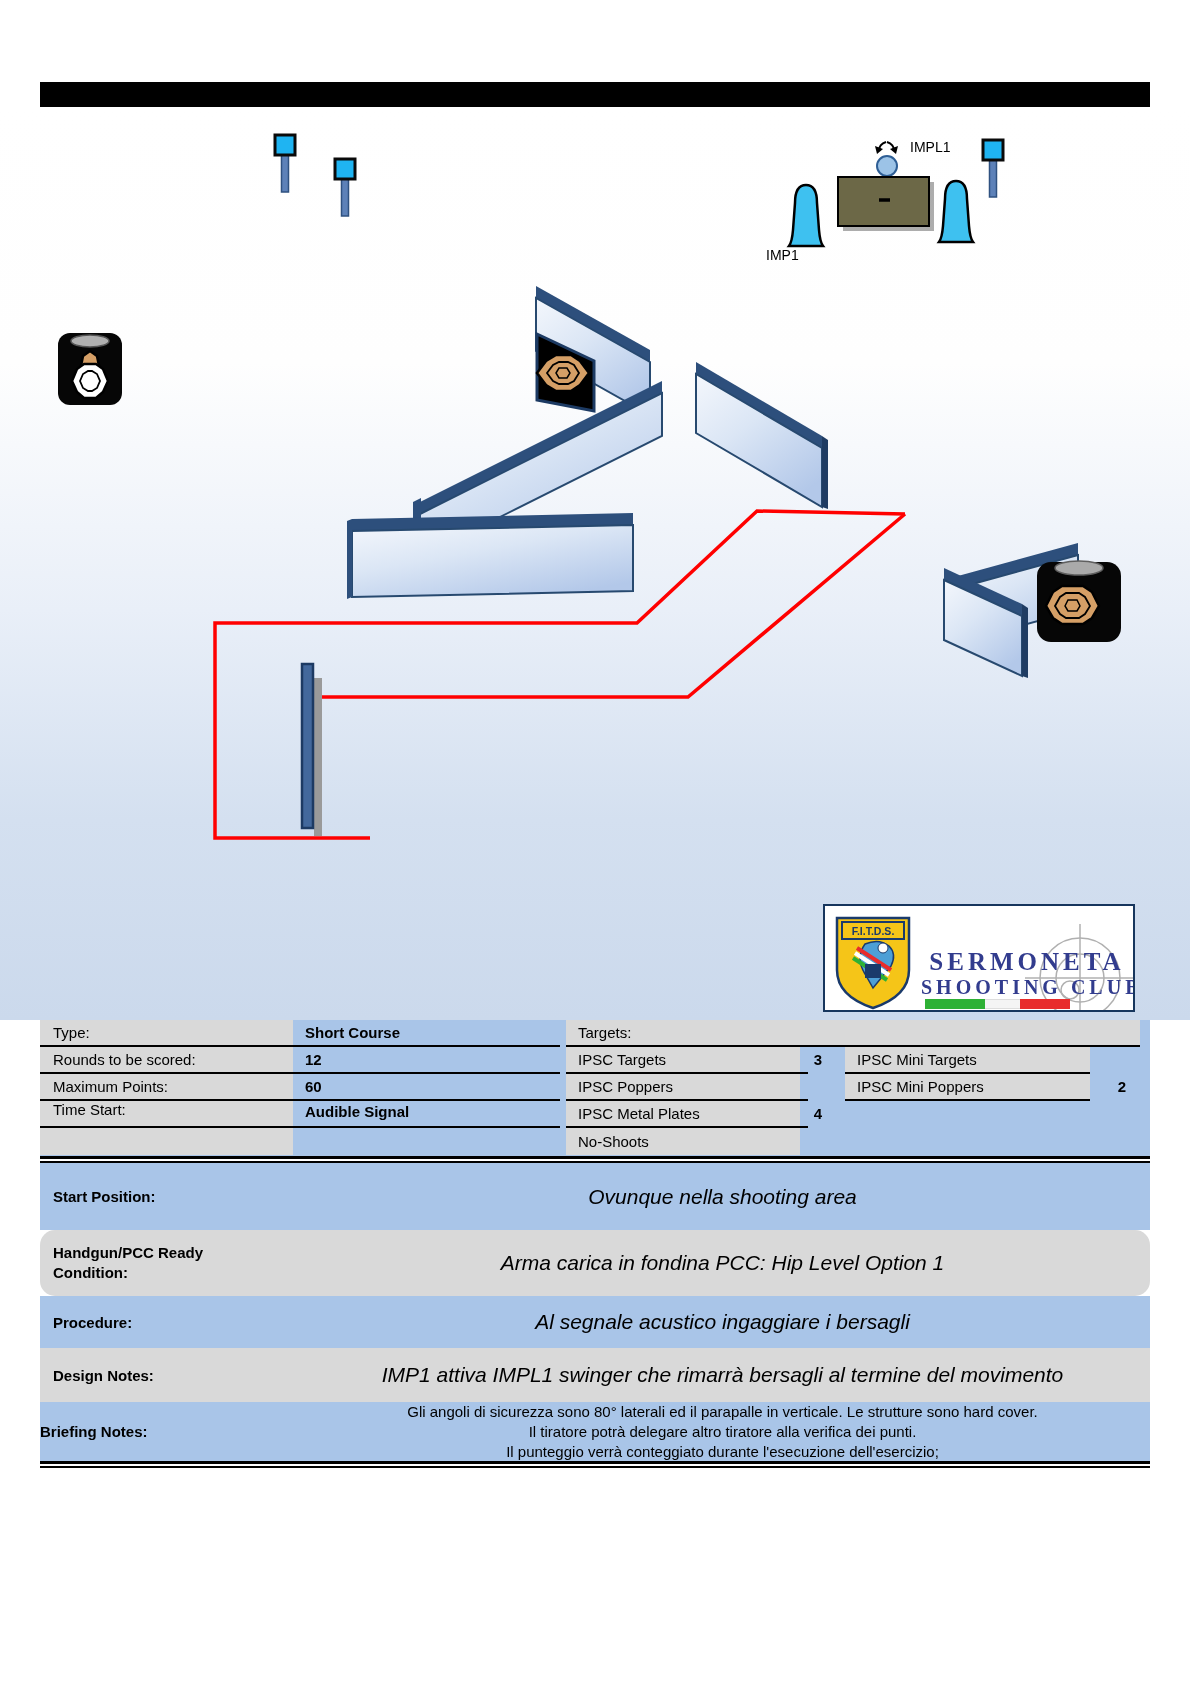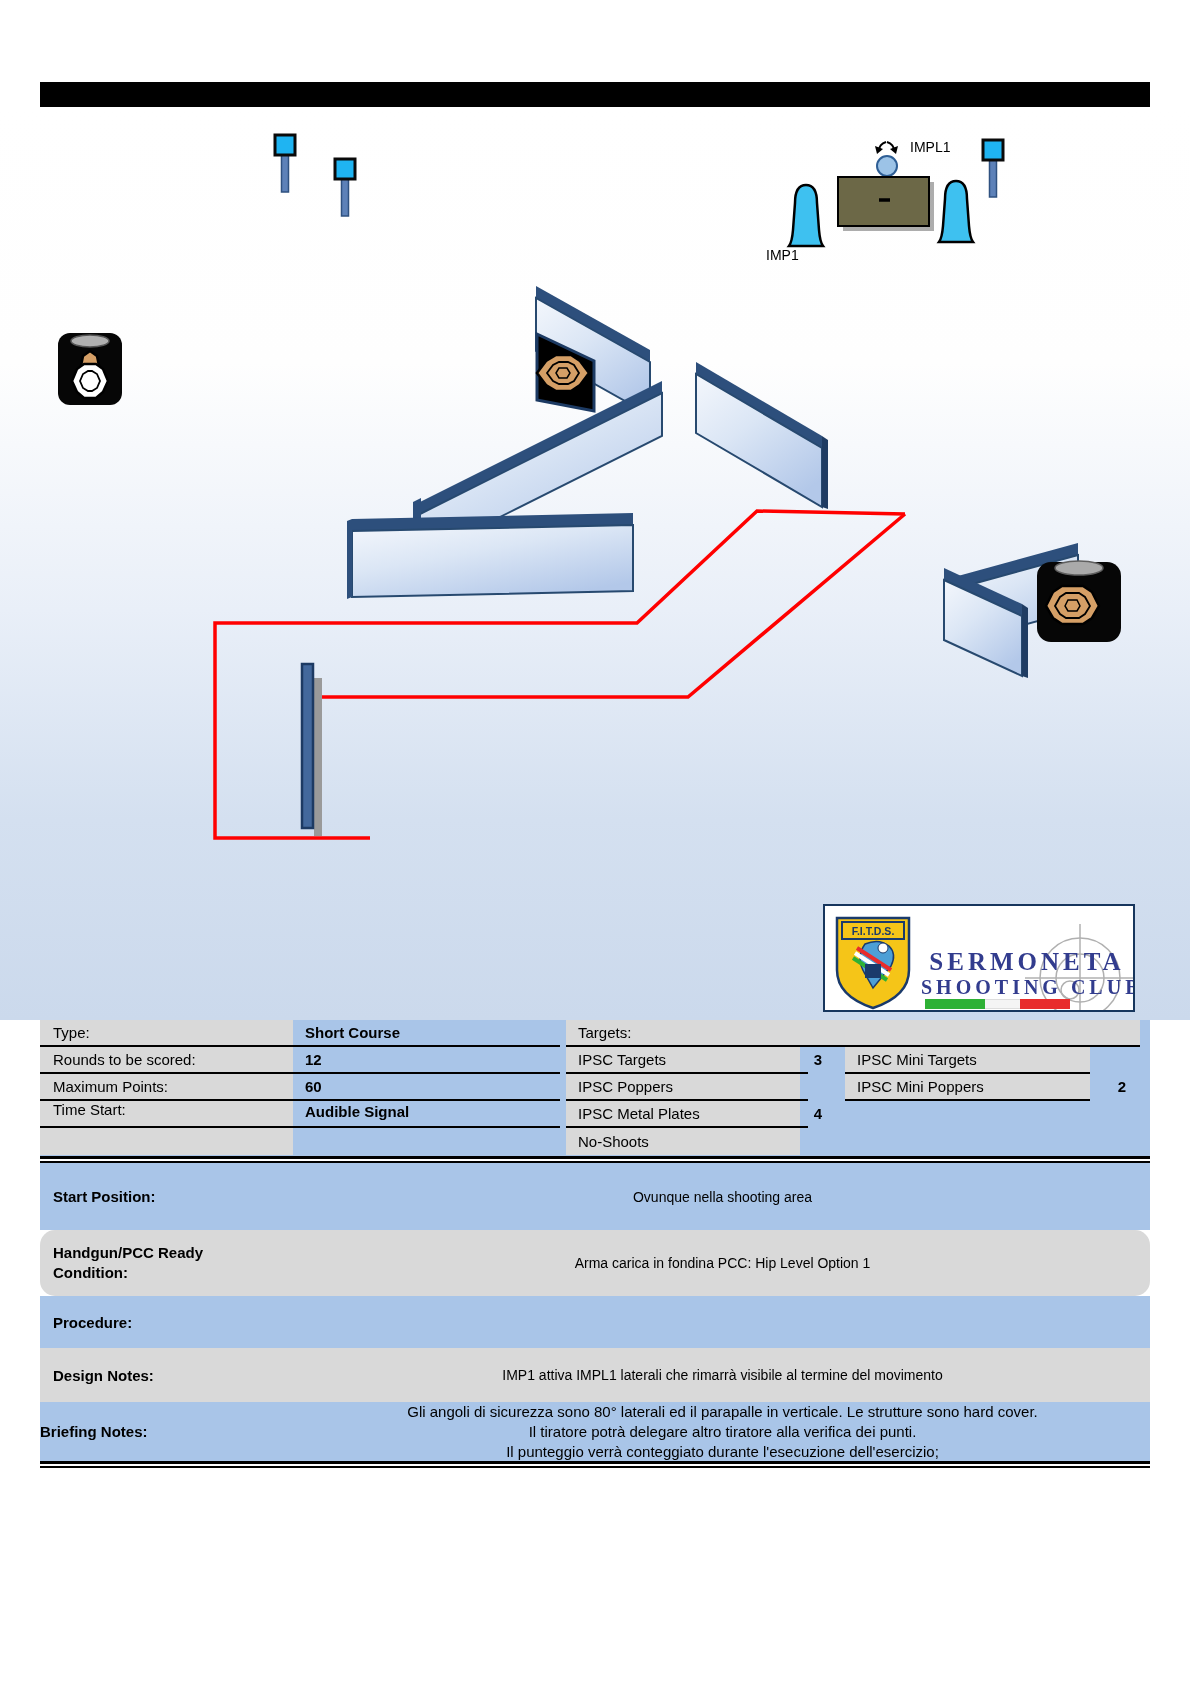--- a/index.html
+++ b/index.html
@@ -33,21 +33,21 @@
   .celltext{position:absolute;font-size:15px;color:#000;display:flex;align-items:center;}
   .bold{font-weight:bold;}
   .center{justify-content:center;text-align:center;}
   .dline{position:absolute;left:40px;width:1110px;background:#000;}
   .secrow{position:absolute;left:40px;width:1110px;}
   .blue{background:#a9c5e8;}
   .gray{background:#d9d9d9;}
   .seclabel{position:absolute;left:13px;top:0;height:100%;display:flex;align-items:center;
             font-weight:bold;font-size:15px;}
   .secvalue{position:absolute;left:255px;width:855px;top:0;height:100%;display:flex;
-            align-items:center;justify-content:center;font-size:14px;text-align:center;}
+            align-items:center;justify-content:center;font-size:21px;text-align:center;font-style:italic;}
   .brief-lines{position:absolute;left:255px;width:855px;top:0;height:100%;display:flex;
             flex-direction:column;justify-content:center;font-size:15px;text-align:center;line-height:20px;}
 </style>
 </head>
 <body>
 
 <div class="doc">
 
   <div class="abs topbar"></div>
   <div class="abs topbar-shadow"></div>
@@ -264,25 +264,26 @@
     <div class="secvalue">Ovunque nella shooting area</div>
   </div>
 
   <div class="secrow gray" style="top:1230px;height:66px;border-radius:15px;">
     <div class="seclabel" style="width:200px;line-height:20px;">Handgun/PCC Ready Condition:</div>
     <div class="secvalue">Arma carica in fondina PCC: Hip Level Option 1</div>
   </div>
 
   <div class="secrow blue" style="top:1296px;height:52px;">
     <div class="seclabel">Procedure:</div>
+    <div class="secvalue">Al segnale acustico ingaggiare i bersagli</div>
   </div>
 
   <div class="secrow gray" style="top:1348px;height:54px;">
     <div class="seclabel">Design Notes:</div>
-    <div class="secvalue">IMP1 attiva IMPL1 laterali  che rimarrà visibile al termine del movimento</div>
+    <div class="secvalue">IMP1 attiva IMPL1 swinger  che rimarrà bersagli al termine del movimento</div>
   </div>
 
   <div class="secrow blue" style="top:1402px;height:59px;">
     <div class="seclabel" style="left:0;">Briefing Notes:</div>
     <div class="brief-lines">
       <div>Gli angoli di sicurezza sono 80° laterali ed il parapalle in verticale. Le strutture sono hard cover.</div>
       <div>Il tiratore potrà delegare altro tiratore alla verifica dei punti.</div>
       <div>Il punteggio verrà conteggiato durante l'esecuzione dell'esercizio;</div>
     </div>
   </div>

